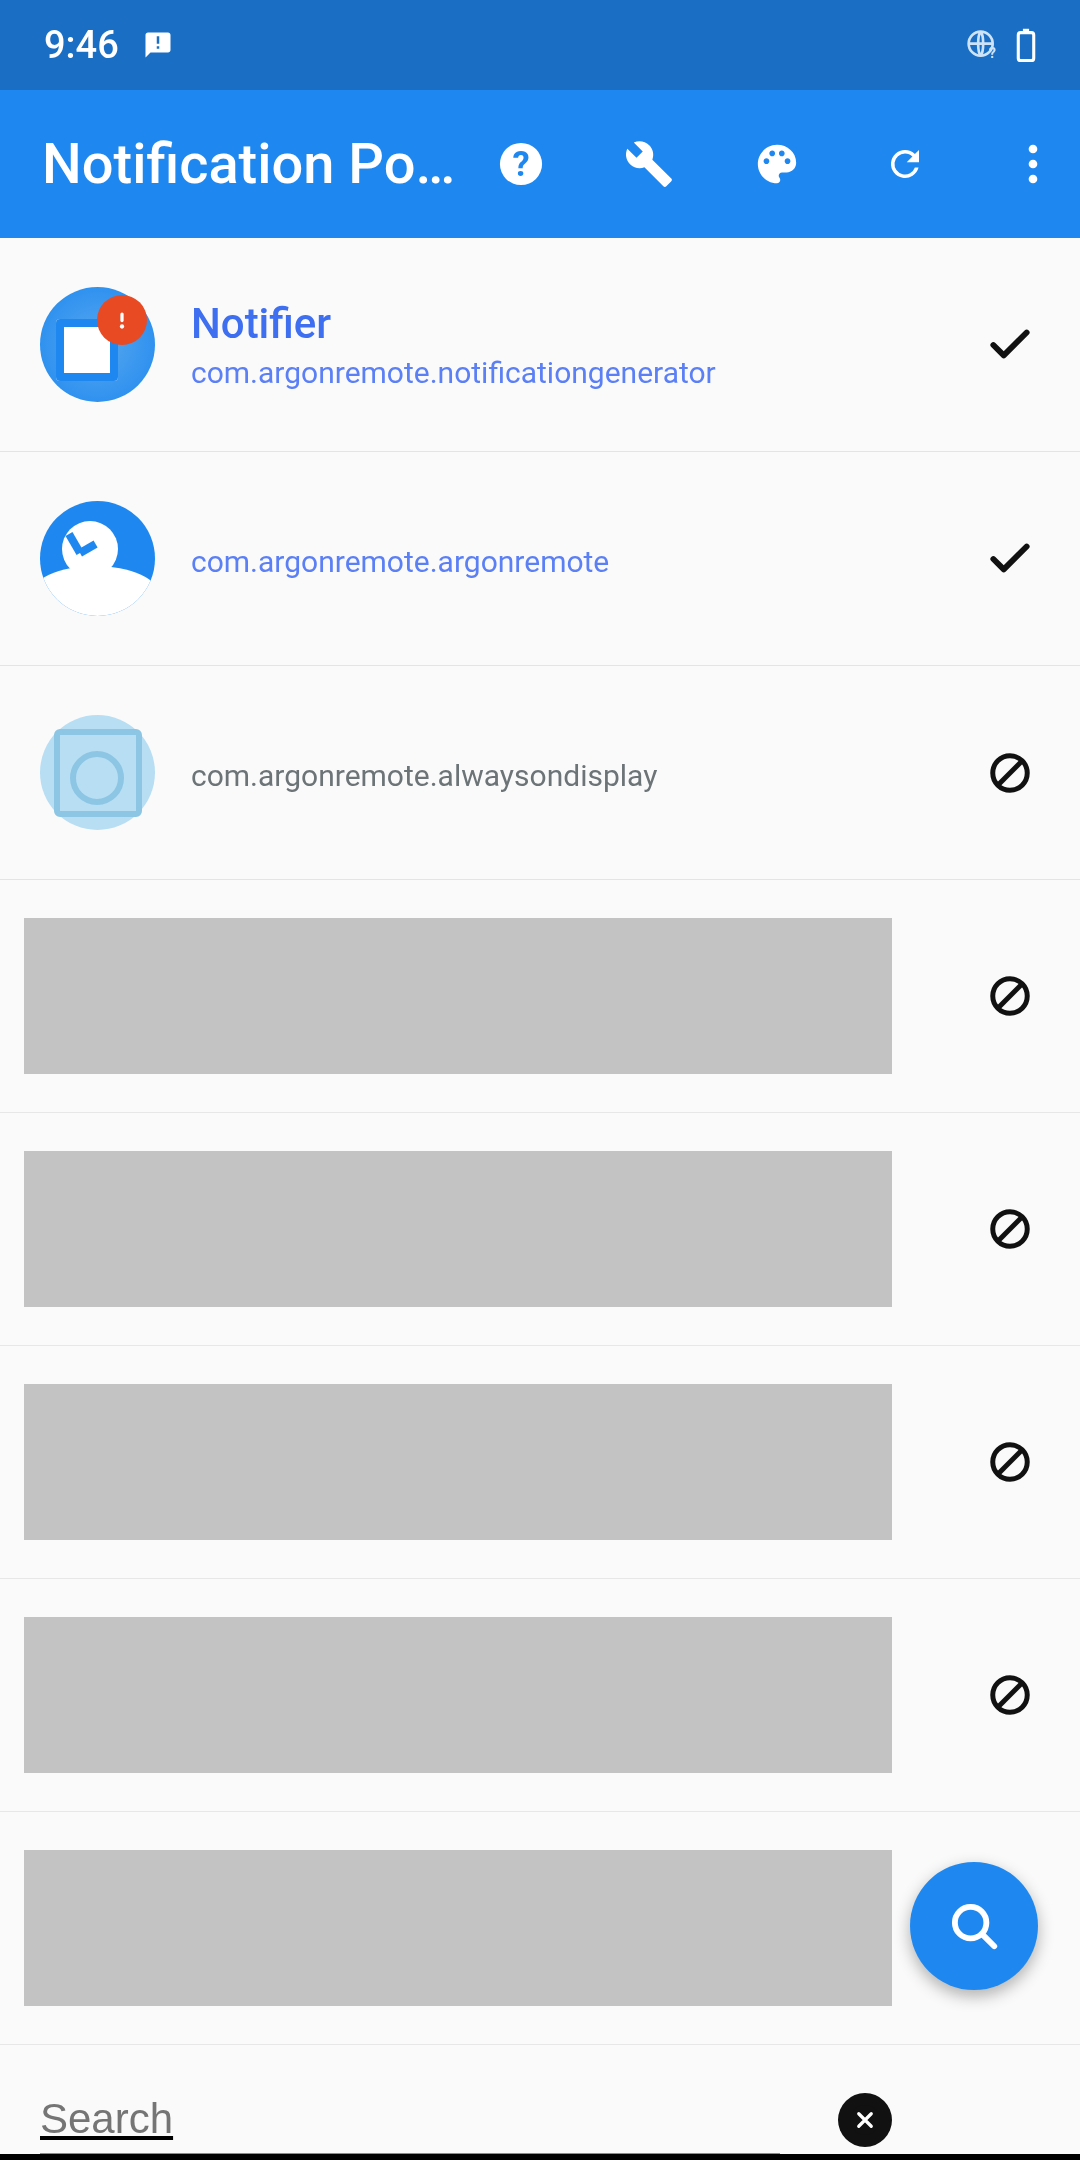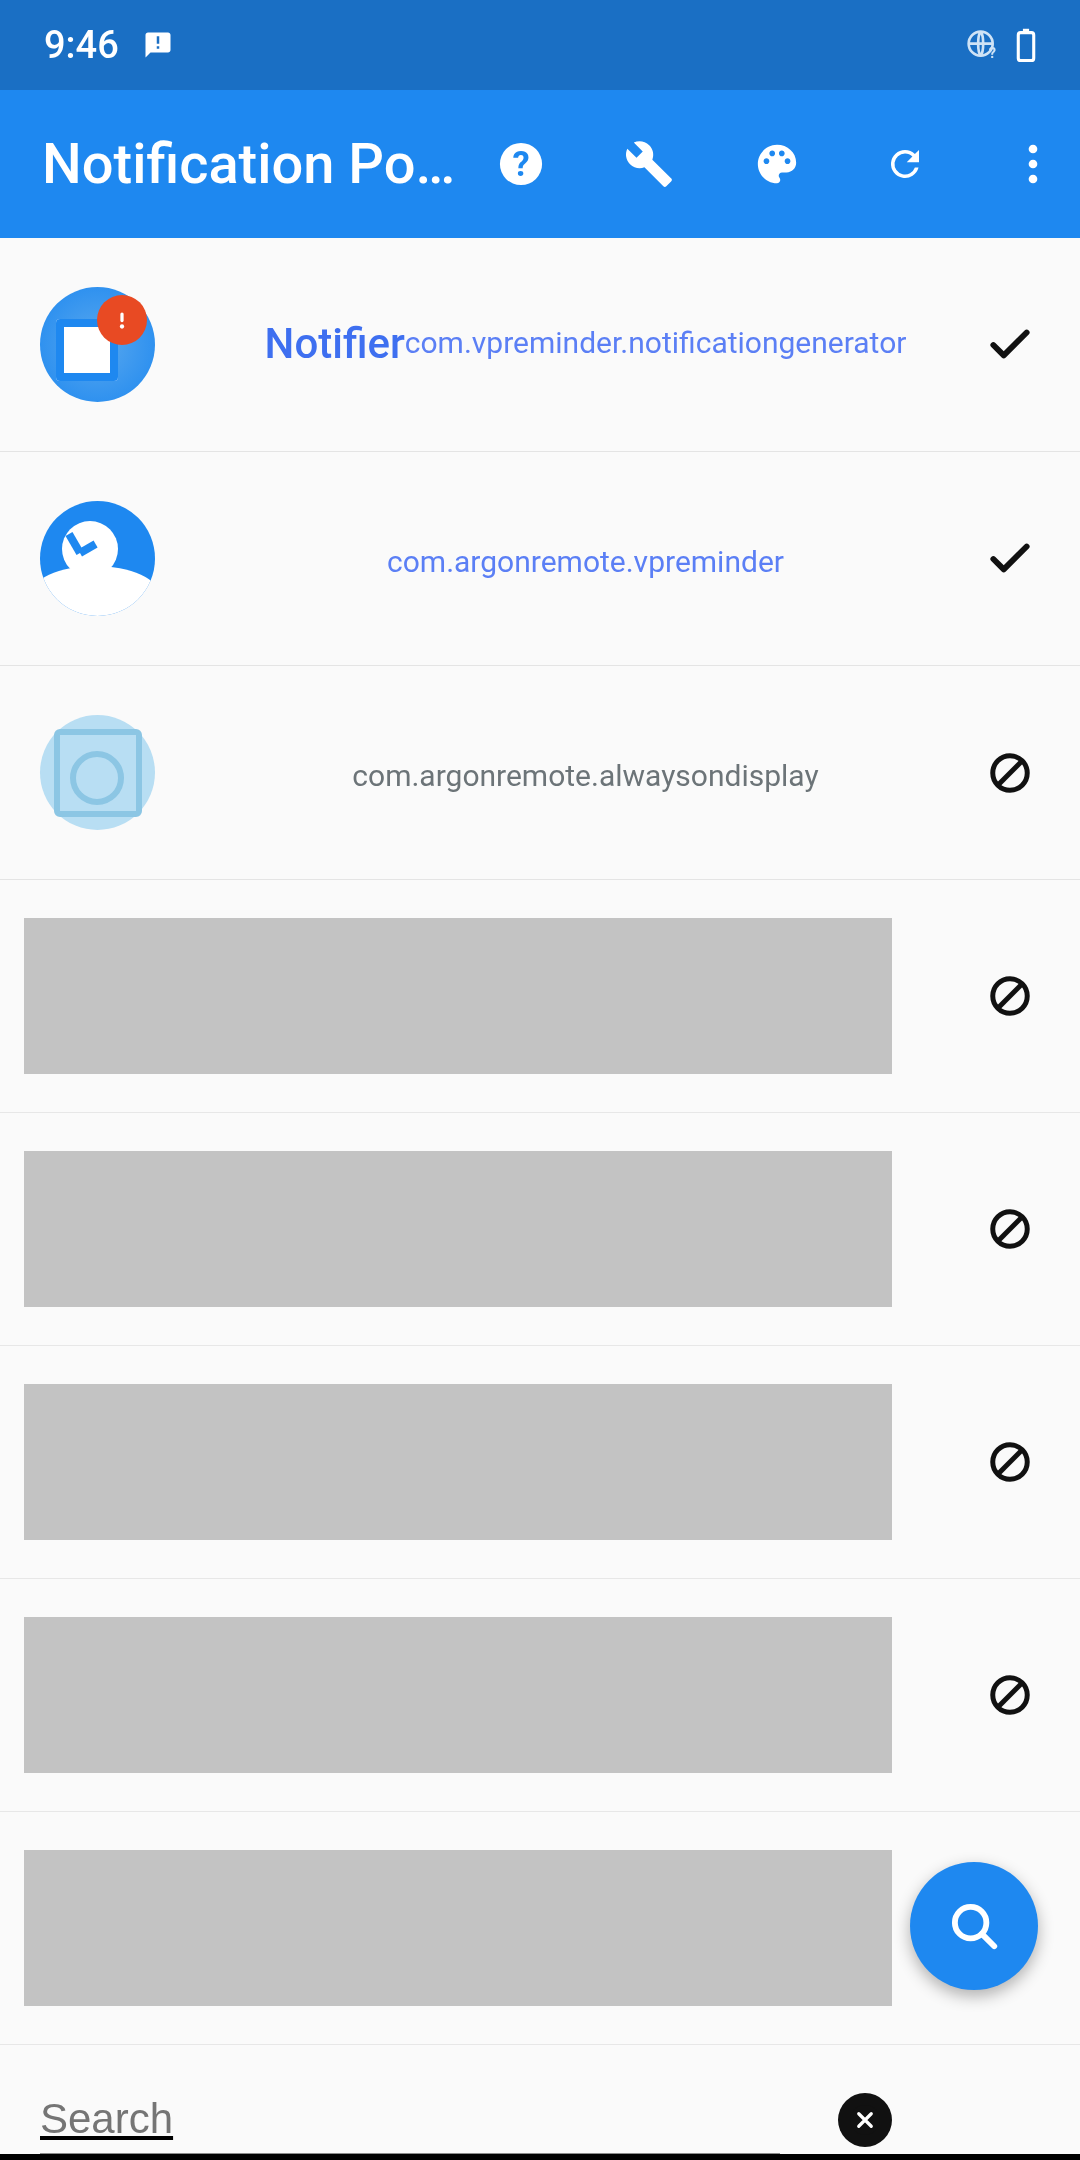--- a/index.html
+++ b/index.html
@@ -45,21 +45,21 @@
   .list { }
   .row {
     display:flex;
     align-items:center;
     padding: 34px 40px 34px 40px;
     border-bottom: 1px solid #e4e4e4;
     background:#fafafa;
     min-height: 214px;
   }
   .row .app-icon { width:115px; height:115px; flex:0 0 115px; border-radius:50%; position:relative; display:flex; align-items:center; justify-content:center; }
-  .row .texts { flex:1; padding-left:36px; display:flex; flex-direction:row; justify-content:center; }
+  .row .texts { flex:1; padding-left:36px; display:flex; flex-direction:column; justify-content:center; }
   .row .name { font-size: 42px; font-weight:500; line-height:1.2; }
   .row .pkg { font-size: 30px; margin-top:6px; }
   .row .status-icon { width:60px; display:flex; align-items:center; justify-content:center; }
   .enabled .name { color:#3e6ff0; }
   .enabled .pkg { color:#5b7ff5; }
   .disabled .name { color:#4a4a4a; }
   .disabled .pkg { color:#6c7478; }
   
   
   .placeholder-row { padding: 38px 40px 38px 24px; border-bottom: 1px solid #e7e7e7; display:flex; align-items:center; min-height:216px;}
@@ -199,35 +199,35 @@
       <div class="app-icon icon-notifier">
         <div class="badge">
           <svg width="26" height="26" viewBox="0 0 24 24" fill="#fff">
             <circle cx="12" cy="18" r="2"></circle>
             <rect x="10.5" y="5" width="3" height="9" rx="1.5"></rect>
           </svg>
         </div>
       </div>
       <div class="texts">
         <div class="name">Notifier</div>
-        <div class="pkg">com.vpreminder.notificationgenerator</div>
+        <div class="pkg">com.argonremote.notificationgenerator</div>
       </div>
       <div class="status-icon">
         <svg width="50" height="50" viewBox="0 0 24 24" fill="none" stroke="#111" stroke-width="2.8">
           <path d="M4 12l5 5L20 6" stroke-linecap="round" stroke-linejoin="round"></path>
         </svg>
       </div>
     </div>
     <div class="row enabled">
       <div class="app-icon icon-voice">
         <div class="hand"></div>
         <div class="hand2"></div>
       </div>
       <div class="texts">
-        <div class="pkg">com.argonremote.vpreminder</div>
+        <div class="pkg">com.argonremote.argonremote</div>
       </div>
       <div class="status-icon">
         <svg width="50" height="50" viewBox="0 0 24 24" fill="none" stroke="#111" stroke-width="2.8">
           <path d="M4 12l5 5L20 6" stroke-linecap="round" stroke-linejoin="round"></path>
         </svg>
       </div>
     </div>
     <div class="row disabled">
       <div class="app-icon icon-aod"></div>
       <div class="texts">

